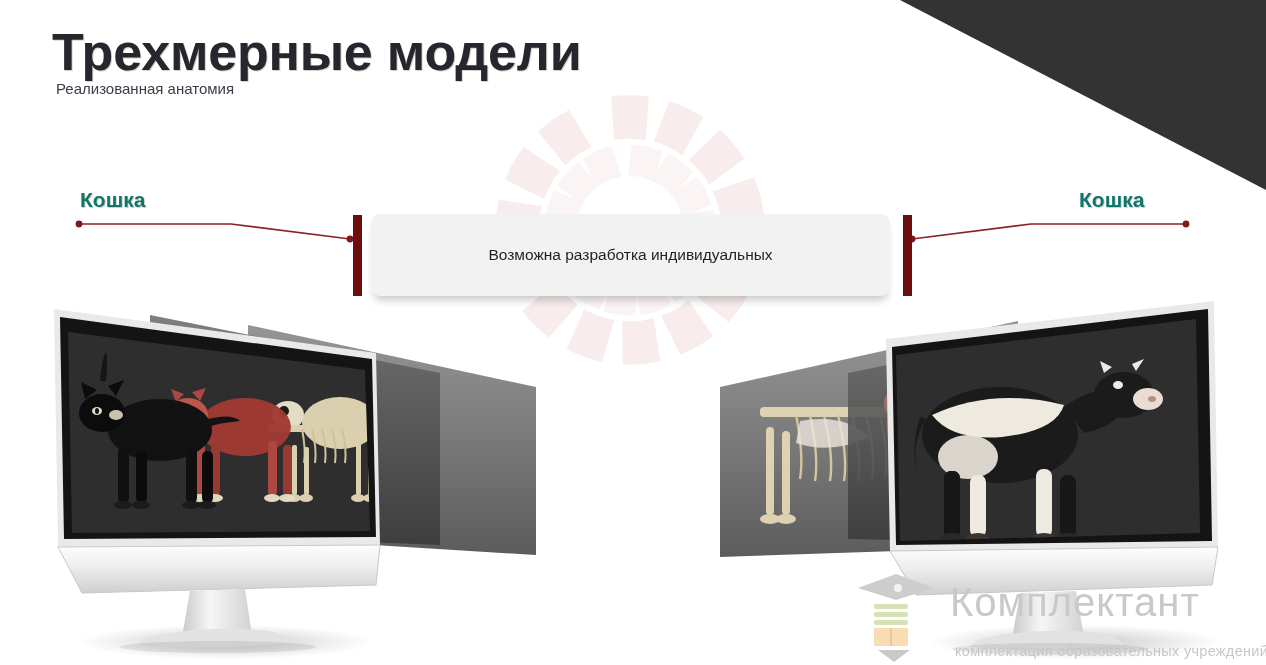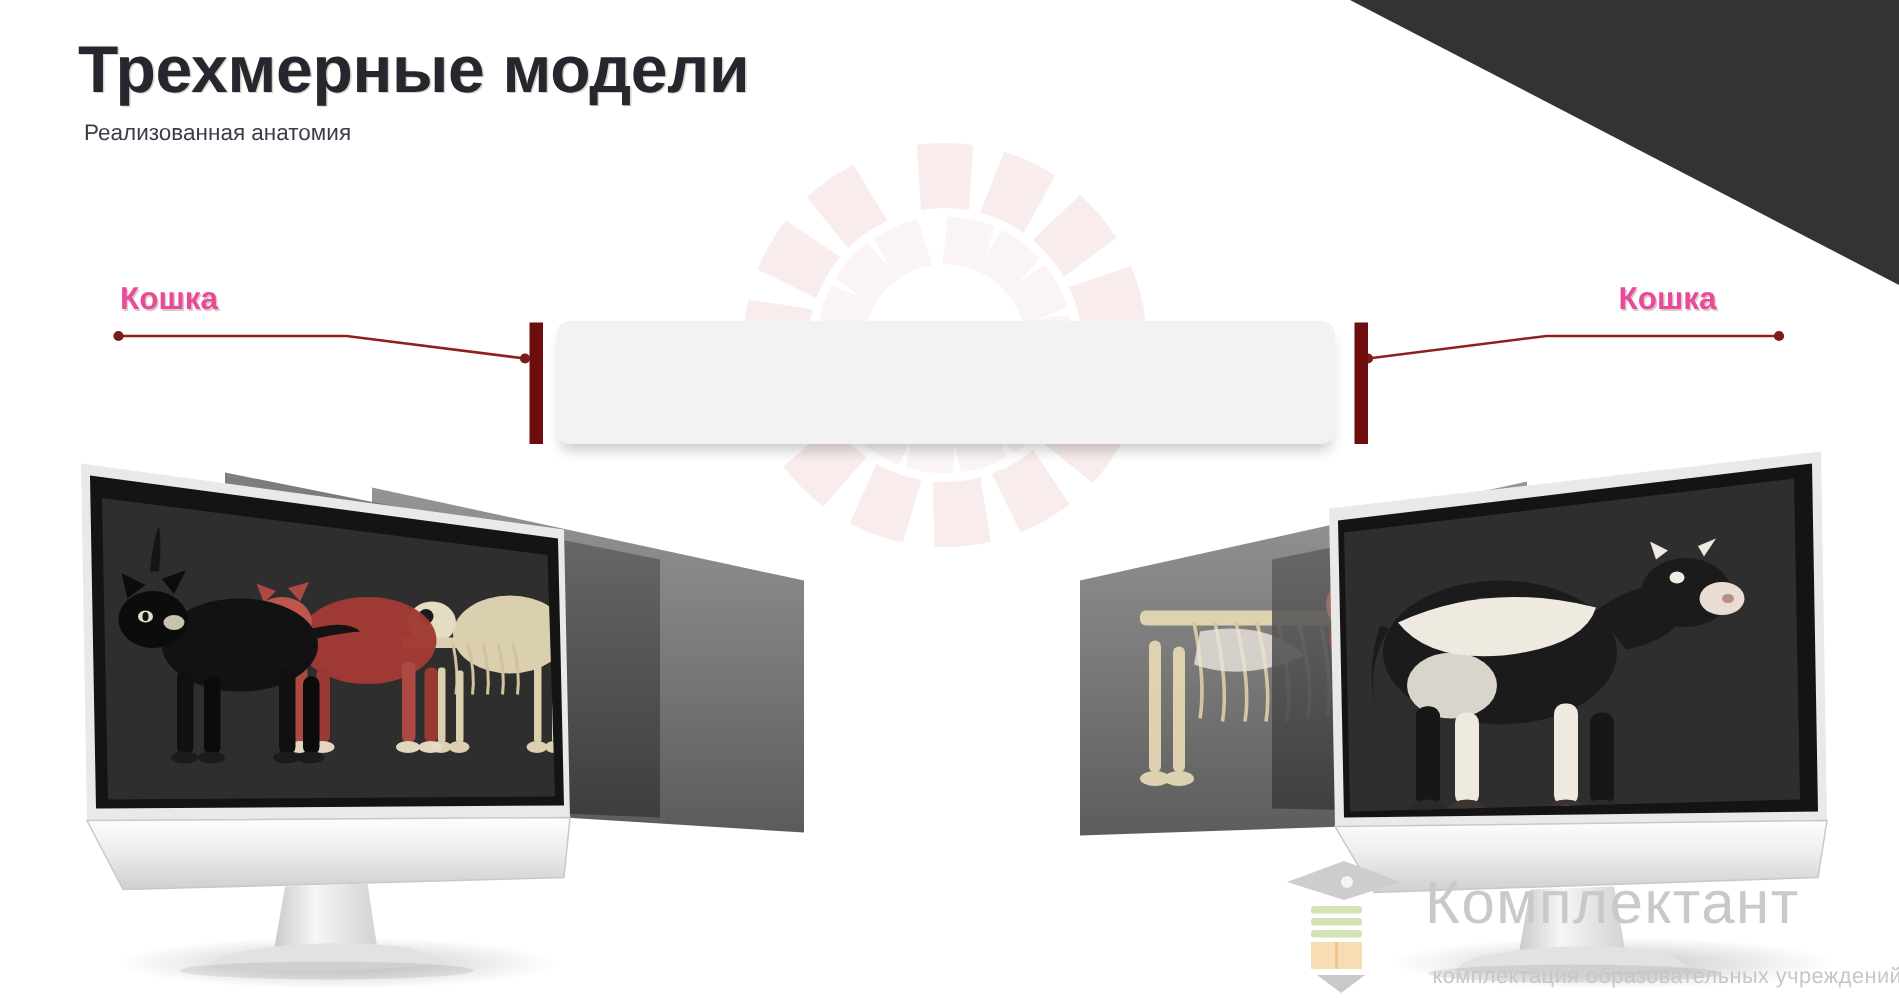--- a/index.html
+++ b/index.html
@@ -28,21 +28,21 @@
     position:absolute;
     left:485px; top:85px;
     width:290px; height:290px;
     opacity:0.55;
     pointer-events:none;
   }
 
   
   .page-title {
     position:absolute; left:52px; top:22px;
-    font-size:44px; font-weight:bold;
+    font-size:52px; font-weight:bold;
     letter-spacing:-0.2px;
     color:#26262e;
     text-shadow:1px 1px 0 rgba(120,90,60,.28);
     white-space:nowrap;
   }
   .page-subtitle {
     position:absolute; left:56px; top:80px;
     font-size:15px; font-weight:normal;
     color:#3c3c48;
     white-space:nowrap;
@@ -71,21 +71,21 @@
   .callout-bar.right { left:903px; }
 
   
   .leader { position:absolute; pointer-events:none; }
   .leader.left  { left:68px;  top:205px; width:300px; height:40px; }
   .leader.right { left:898px; top:205px; width:300px; height:40px; }
 
   .pin-label {
     position:absolute;
     font-size:21px; font-weight:bold;
-    color:#ec4899;
+    color:#0f766e;
     text-shadow:1px 1px 0 rgba(120,90,60,.30);
     white-space:nowrap;
   }
   .pin-label.left  { left:80px;  top:188px; }
   .pin-label.right { left:1079px; top:188px; }
 
   
   .monitor { position:absolute; }
   .shadow-blob {
     position:absolute;
@@ -167,21 +167,21 @@
     <polyline points="14,34 133,19 288,19" fill="none" stroke="#8e2020" stroke-width="1.7"></polyline>
     <circle cx="14" cy="34" r="3.4" fill="#7e1a1a"></circle>
     <circle cx="288" cy="19" r="3.4" fill="#7e1a1a"></circle>
   </svg>
 
   <div class="callout-bar left"></div>
   <div class="callout-bar right"></div>
 
   <div class="callout-box">
     <div class="callout-text">
-      <br>
+      <span>Возможна разработка индивидуальных</span><br>
     </div>
   </div>
 
   <div class="monitor" style="left:40px; top:295px; width:520px; height:370px;">
 
     <div class="shadow-blob" style="left:40px; top:330px; width:290px; height:34px;"></div>
 
     <svg style="position:absolute; left:0; top:0; width:520px; height:370px;" viewBox="0 0 520 370">
       <defs>
         <linearGradient id="ghostA" x1="0" y1="0" x2="0" y2="1">

